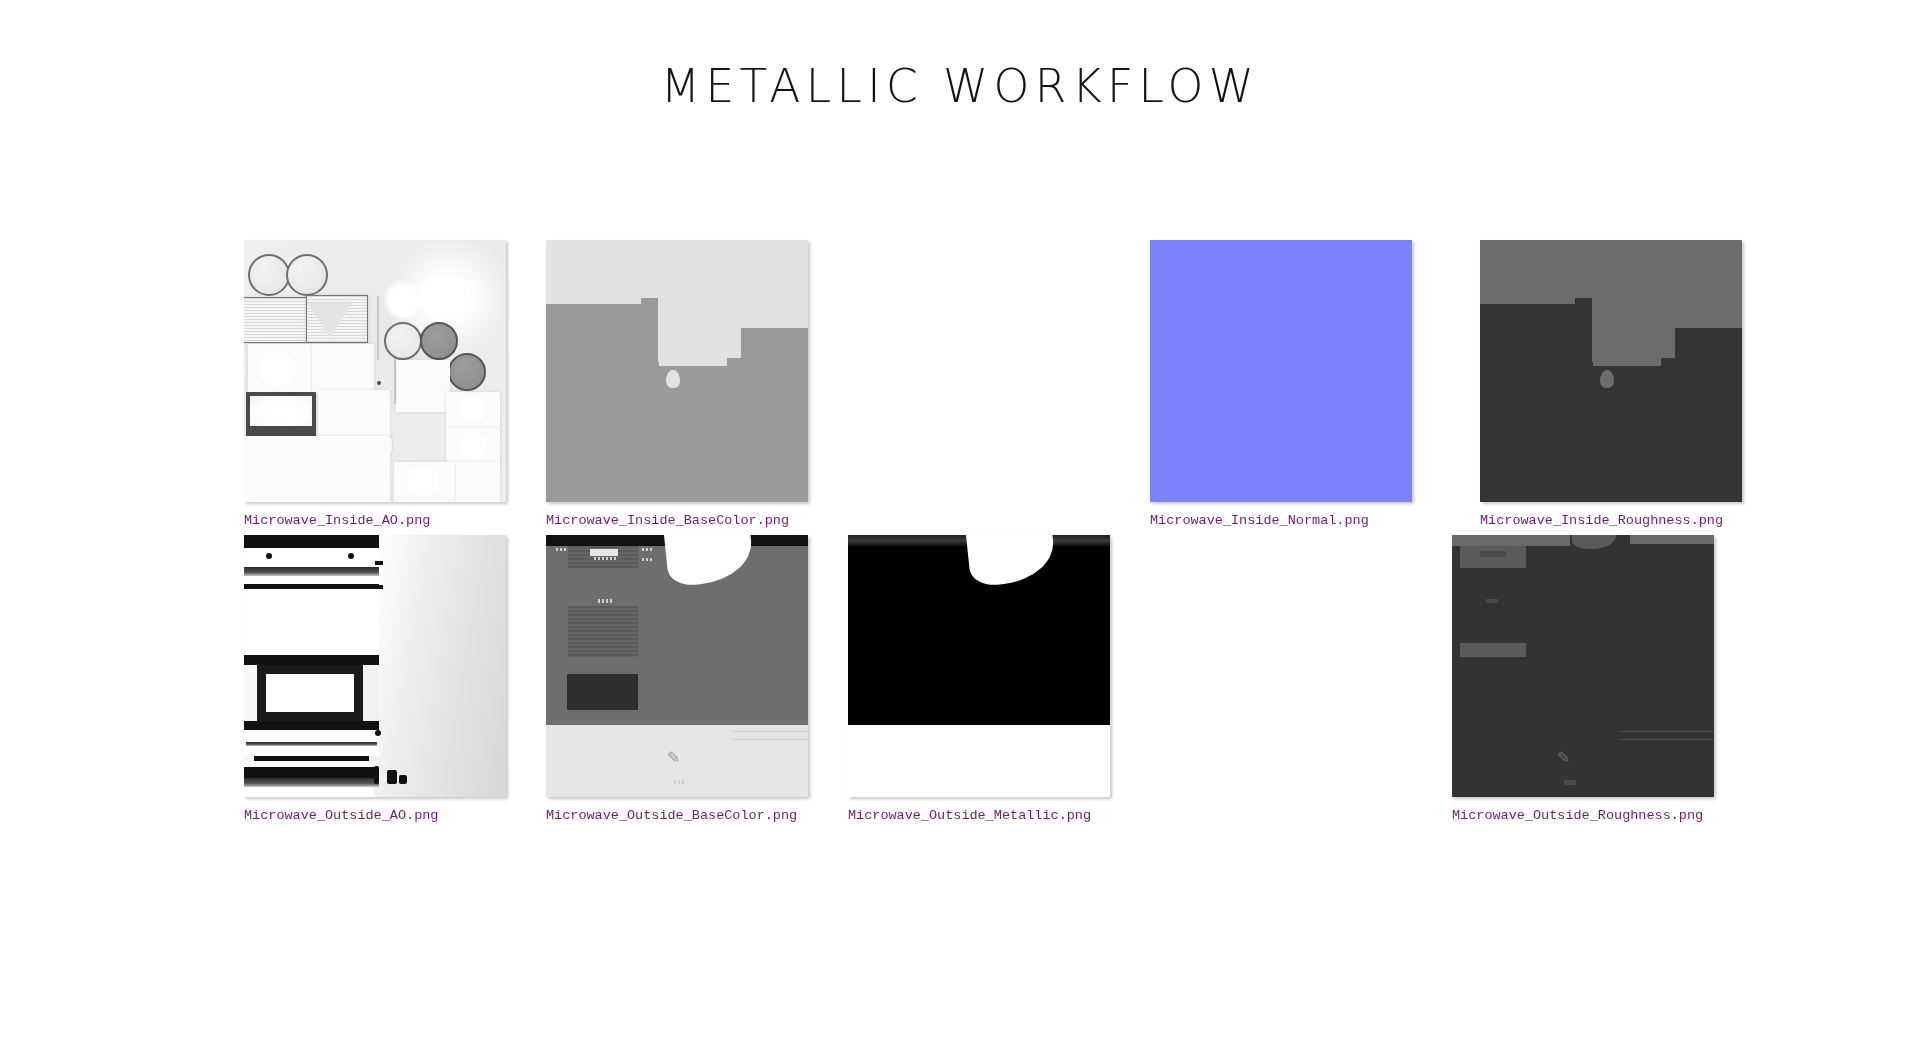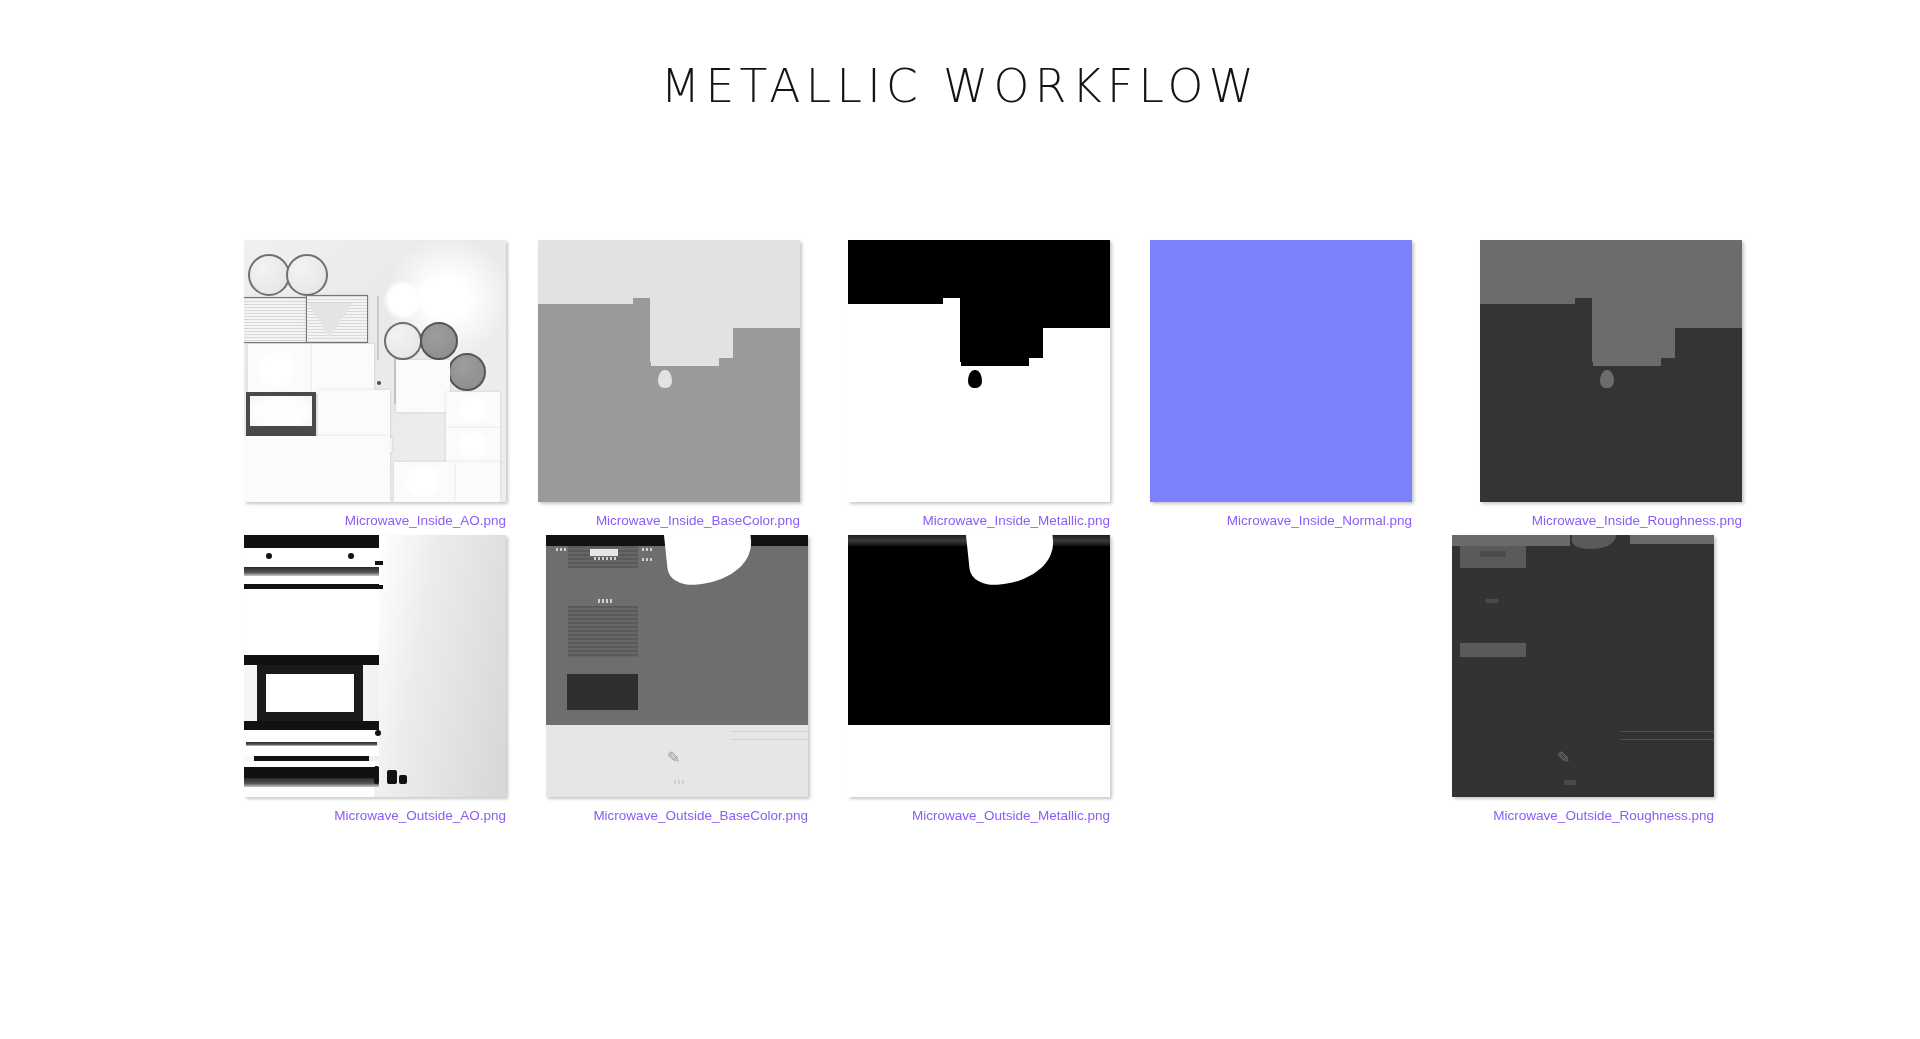--- a/index.html
+++ b/index.html
@@ -50,24 +50,24 @@
     position: absolute;
     top: 0; left: 0;
     width: 262px; height: 262px;
     overflow: hidden;
     background: #ffffff;
     box-shadow: 2px 2px 3px rgba(0,0,0,0.22);
   }
   .caption {
     margin-top: 11px;
     width: 262px;
-    text-align: right;
-    font-family: Liberation Sans, sans-serif;
+    text-align: left;
+    font-family: Liberation Mono, monospace;
     font-size: 13.5px;
-    color: #8b5cf6;
+    color: #701a75;
     white-space: nowrap;
   }
 
   
   
   
 
   
   .ao-in {
     background:
@@ -256,51 +256,36 @@
             <div class="soft" style="left:212px; top:192px; width:34px; height:26px;"></div>
             <div class="isl" style="left:150px; top:222px; width:62px; height:40px;"></div>
             <div class="soft" style="left:158px; top:226px; width:42px; height:30px;"></div>
             <div class="isl" style="left:212px; top:222px; width:44px; height:40px;"></div>
             <div class="dkbox" style="left:133px; top:141px; width:4px; height:4px; border-radius:50%;"></div>
           </div>
         </div>
         <div class="caption">Microwave_Inside_AO.png</div>
       </div>
 
-      <div class="cell" style="left:294px;">
+      <div class="cell" style="left:302px;">
         <div class="thumb-wrap">
           <div class="thumb bc-in">
             <div class="lite s-topleft"></div>
             <div class="lite s-notch"></div>
             <div class="lite s-topmid"></div>
             <div class="lite s-topright"></div>
             <div class="lite s-rcol"></div>
             <div class="lite s-rcol2"></div>
             <div class="lite s-stem"></div>
             <div class="lite s-drop"></div>
           </div>
         </div>
         <div class="caption">Microwave_Inside_BaseColor.png</div>
       </div>
 
-      <div class="cell" style="left:604px;">
-        <div class="thumb-wrap">
-          <div class="thumb mt-in">
-            <div class="blk s-topleft"></div>
-            <div class="blk s-notch"></div>
-            <div class="blk s-topmid"></div>
-            <div class="blk s-topright"></div>
-            <div class="blk s-rcol"></div>
-            <div class="blk s-rcol2"></div>
-            <div class="blk s-stem"></div>
-            <div class="blk s-drop"></div>
-          </div>
-        </div>
-        <div class="caption">Microwave_Inside_Metallic.png</div>
-      </div>
 
       <div class="cell" style="left:906px;">
         <div class="thumb-wrap">
           <div class="thumb nm"></div>
         </div>
         <div class="caption">Microwave_Inside_Normal.png</div>
       </div>
 
       <div class="cell" style="left:1236px;">
         <div class="thumb-wrap">

